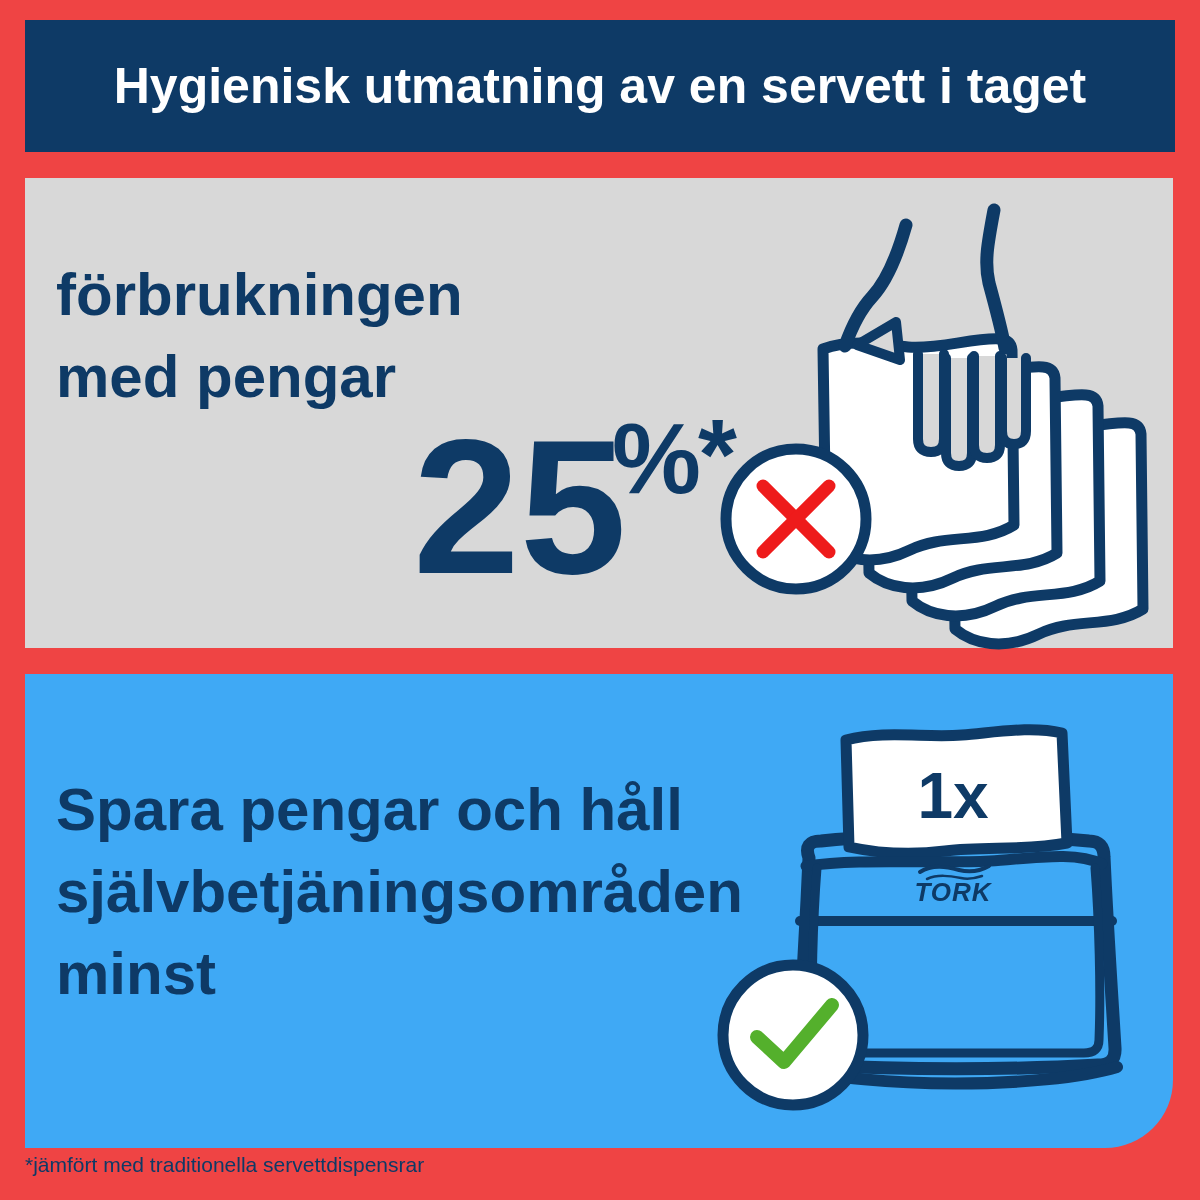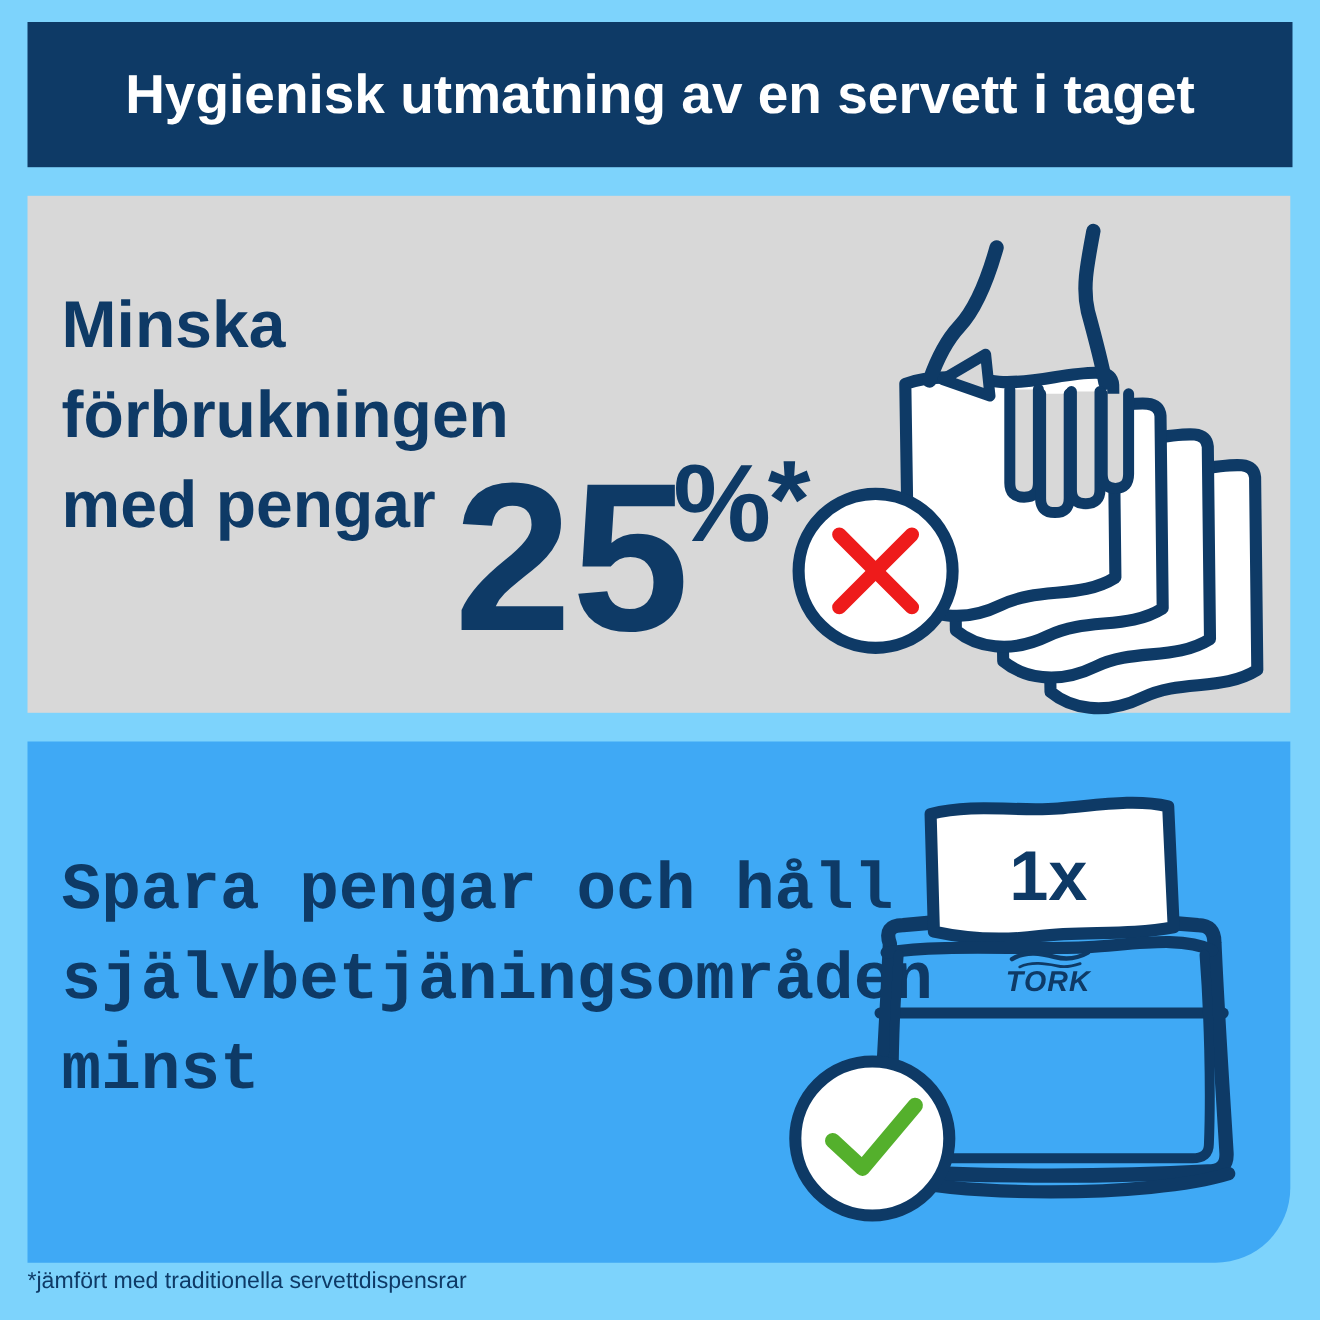--- a/index.html
+++ b/index.html
@@ -1,20 +1,20 @@
 <!DOCTYPE html>
 <html style="--navy: #0E3A66; --gray: #D8D8D8; --blue: #3FA9F5; --red: #EE1B1B; --green: #54B02C;"><head>
 <meta charset="utf-8">
 <style>
   html, body { margin: 0; padding: 0; background: #ffffff; }
   #canvas {
     position: relative;
     width: 1200px;
     height: 1200px;
-    background: #7dd3fc;
+    background: #ef4444;
     overflow: hidden;
     font-family: "Liberation Sans", sans-serif;
     color: var(--navy, #0E3A66);
   }
   .abs { position: absolute; }
 
   #header-band {
     left: 25px; top: 20px; width: 1150px; height: 132px;
     background: var(--navy, #0E3A66);
     display: flex; align-items: center; justify-content: center;
@@ -22,21 +22,21 @@
   #header-band h1 {
     margin: 0; color: #ffffff; font-size: 50px; font-weight: bold; white-space: nowrap;
   }
 
   #gray-panel  { left: 25px; top: 178px; width: 1148px; height: 470px; background: var(--gray, #D8D8D8); }
   #blue-panel  { left: 25px; top: 674px; width: 1148px; height: 474px; background: var(--blue, #3FA9F5);
                  border-bottom-right-radius: 68px; }
 
   .copy { font-weight: bold; font-size: 60px; line-height: 82px; white-space: nowrap; }
   #reduce-copy { left: 56px; top: 254px; }
-  #save-copy   { left: 56px; top: 769px; font-family: Liberation Mono, monospace; }
+  #save-copy   { left: 56px; top: 769px; }
 
   .stat { font-weight: bold; line-height: 1; white-space: nowrap; }
   #stat-value    { left: 413px; top: 411px; font-size: 192px; }
   #stat-percent  { left: 612px; top: 408px; font-size: 100px; }
   #stat-asterisk { left: 698px; top: 404px; font-size: 100px; }
 
   #footer-note { left: 25px; top: 1153px; font-size: 21px; font-weight: normal; }
 
   svg.illus { position: absolute; overflow: visible; }
   #hand-illustration      { left: 700px; top: 180px; }
@@ -58,21 +58,20 @@
 <div id="canvas">
 
   <div class="abs" id="gray-panel"></div>
   <div class="abs" id="blue-panel"></div>
 
   <div class="abs" id="header-band">
     <h1>Hygienisk utmatning av en servett i taget</h1>
   </div>
 
   <div class="abs copy" id="reduce-copy">
-    <div>Minska</div>
     <div>förbrukningen</div>
     <div>med pengar</div>
   </div>
 
   <div class="abs stat" id="stat-value">25</div>
   <div class="abs stat" id="stat-percent">%</div>
   <div class="abs stat" id="stat-asterisk">*</div>
 
   <div class="abs copy" id="save-copy">
     <div>Spara pengar och håll</div>

